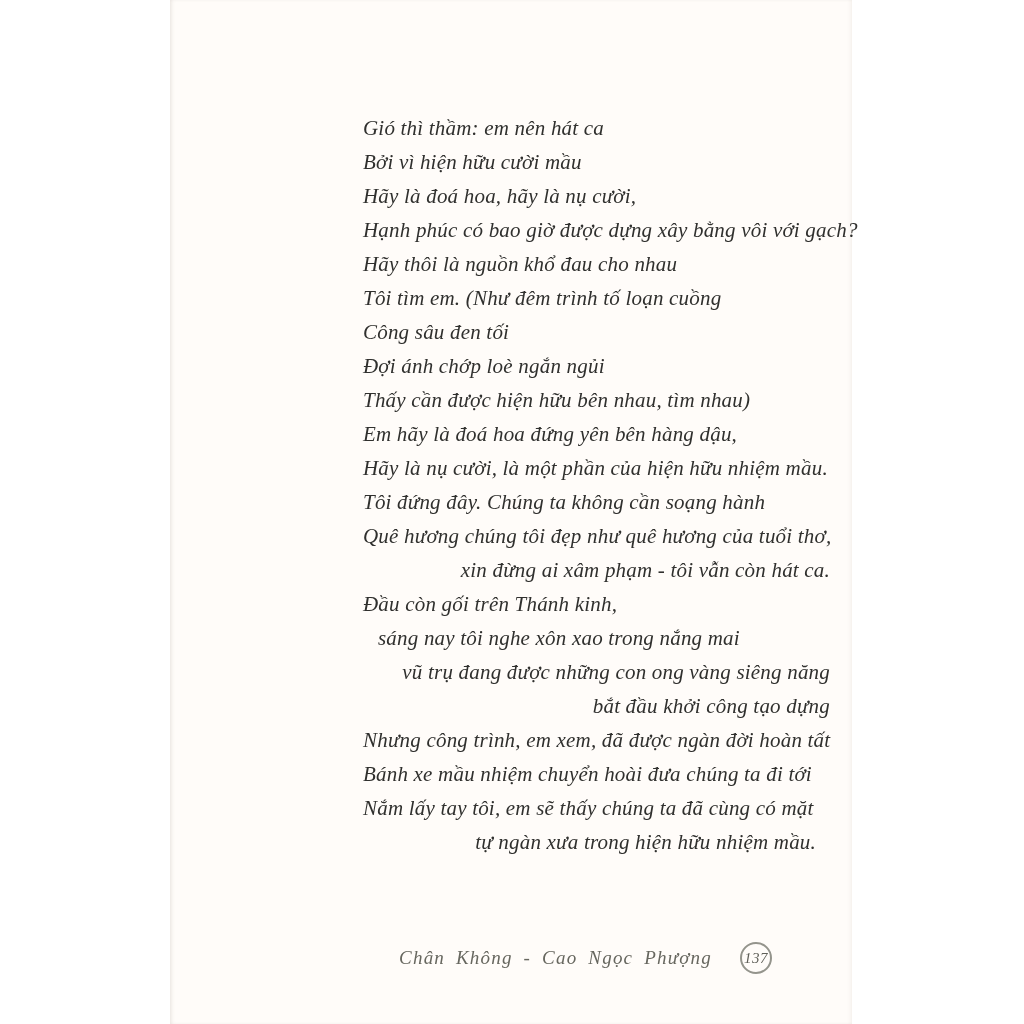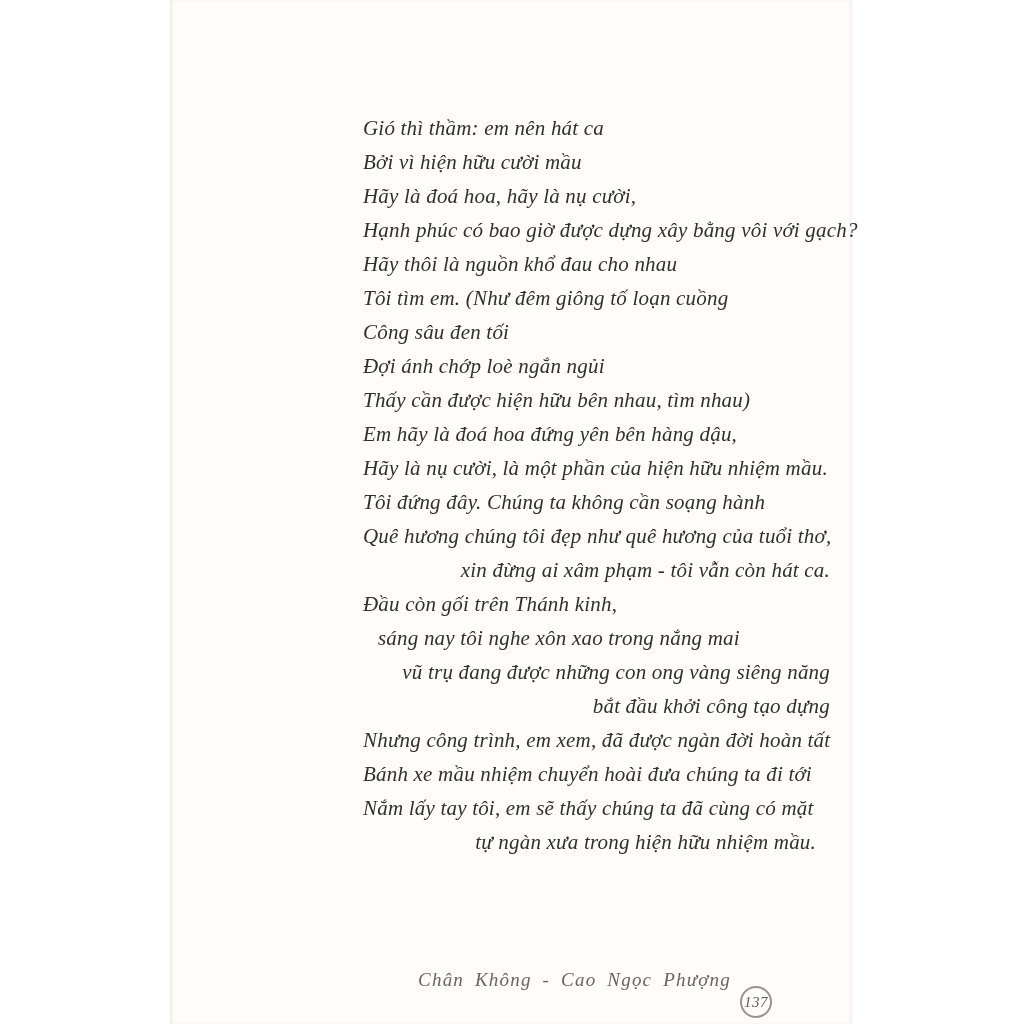--- a/index.html
+++ b/index.html
@@ -29,54 +29,53 @@
     line-height: 34px;
     white-space: nowrap;
     text-align: left;
   }
   .poem .line.r  { text-align: right; }
   .poem .line.i1 { padding-left: 15px; }
   .poem .line.pr { padding-right: 14px; text-align: right; }
 
   .footer {
     position: absolute; top: 942px; right: 80px;
-    display: flex; align-items: center; gap: 9px;
+    display: flex; align-items: center; gap: 28px;
   }
   .signature {
     font-style: italic;
     font-size: 19px;
     color: #67675f;
     letter-spacing: 1.2px;
     word-spacing: 5px;
   }
   .page-badge {
     width: 32px; height: 32px;
     border: 2px solid #94948c;
     border-radius: 50%;
     display: flex; align-items: center; justify-content: center;
     font-style: italic;
     font-size: 15px;
     color: #5f5f58;
     letter-spacing: 0.5px;
-    margin-top: 44px;
   }
 </style>
 </head>
 <body>
 
 <div class="backdrop">
   <div class="page">
 
     <div class="poem">
       <div class="line">Gió thì thầm: em nên hát ca</div>
       <div class="line">Bởi vì hiện hữu cười mầu</div>
       <div class="line">Hãy là đoá hoa, hãy là nụ cười,</div>
       <div class="line">Hạnh phúc có bao giờ được dựng xây bằng vôi với gạch?</div>
       <div class="line">Hãy thôi là nguồn khổ đau cho nhau</div>
-      <div class="line">Tôi tìm em. (Như đêm giông tố loạn cuồng</div>
+      <div class="line">Tôi tìm em. (Như đêm trình tố loạn cuồng</div>
       <div class="line">Công sâu đen tối</div>
       <div class="line">Đợi ánh chớp loè ngắn ngủi</div>
       <div class="line">Thấy cần được hiện hữu bên nhau, tìm nhau)</div>
       <div class="line">Em hãy là đoá hoa đứng yên bên hàng dậu,</div>
       <div class="line">Hãy là nụ cười, là một phần của hiện hữu nhiệm mầu.</div>
       <div class="line">Tôi đứng đây. Chúng ta không cần soạng hành</div>
       <div class="line">Quê hương chúng tôi đẹp như quê hương của tuổi thơ,</div>
       <div class="line r">xin đừng ai xâm phạm - tôi vẫn còn hát ca.</div>
       <div class="line">Đầu còn gối trên Thánh kinh,</div>
       <div class="line i1">sáng nay tôi nghe xôn xao trong nắng mai</div>

